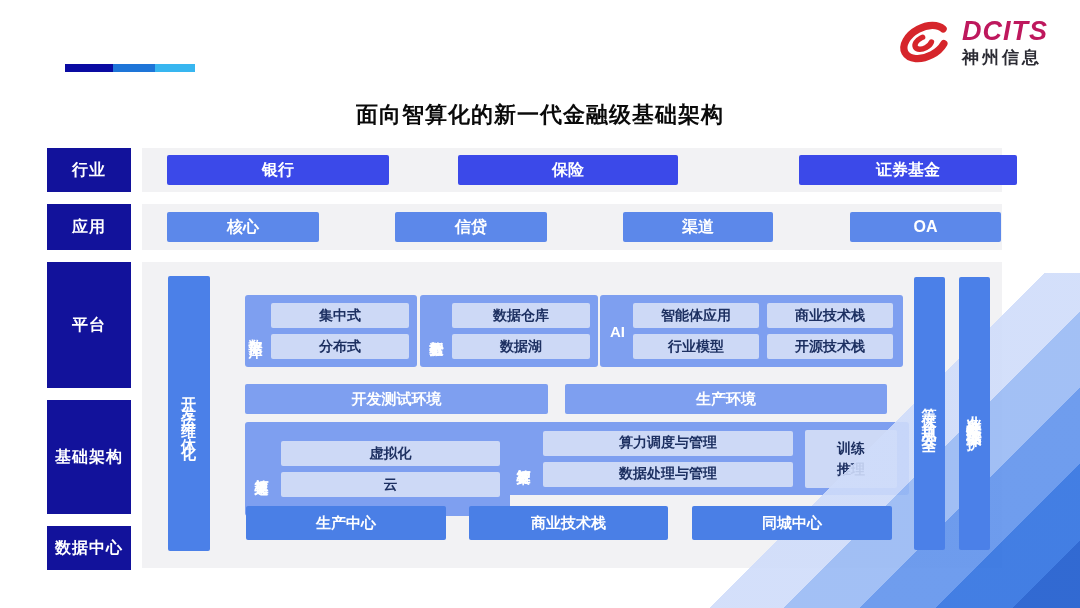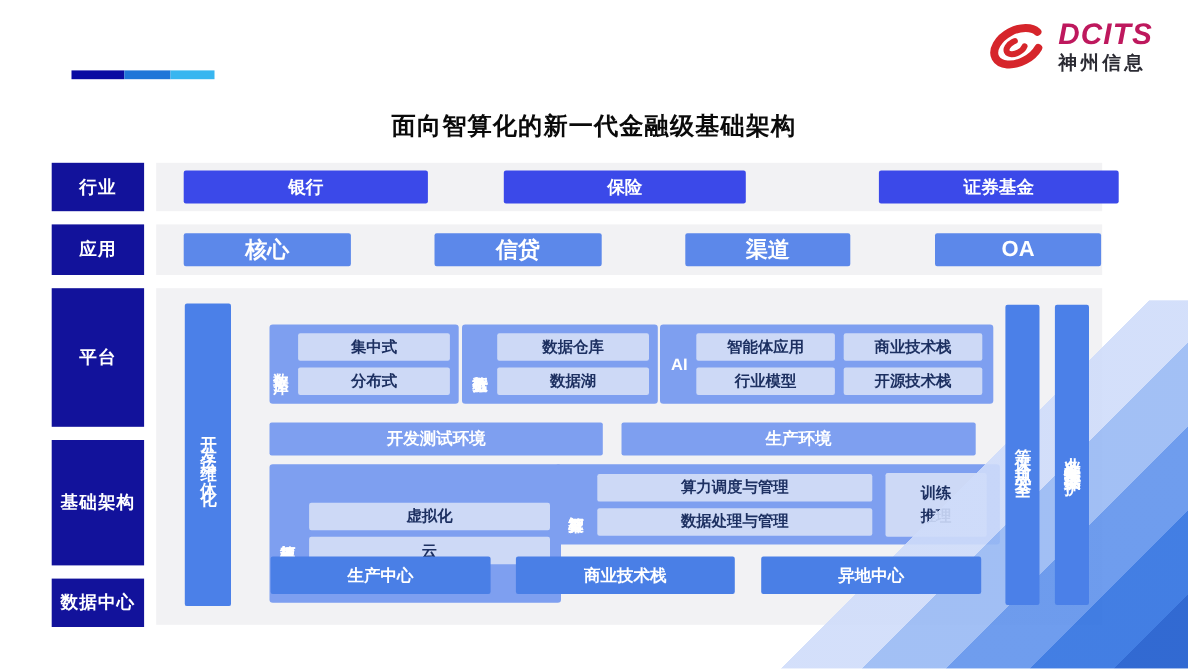--- a/index.html
+++ b/index.html
@@ -27,21 +27,21 @@
             display:flex;align-items:center;justify-content:center;letter-spacing:1px;}
 
   
   .strip{left:142px;width:860px;background:#f2f2f4;}
   .panel{left:142px;top:262px;width:860px;height:306px;background:#f2f2f4;z-index:1;}
 
   
   .box{position:absolute;display:flex;align-items:center;justify-content:center;
        color:#fff;font-weight:bold;border-radius:2px;}
   .industry-box{background:#3b49e9;font-size:16px;height:30px;top:7px;}
-  .app-box{background:#5c88ea;font-size:20px;height:30px;top:8px;}
+  .app-box{background:#5c88ea;font-size:16px;height:30px;top:8px;}
   .group{position:absolute;background:#7e9ff0;border-radius:3px;display:flex;align-items:center;z-index:2;}
   .vlabel{writing-mode:vertical-rl;text-orientation:upright;color:#fff;font-weight:bold;
           font-size:14px;line-height:1;text-align:center;letter-spacing:2px;}
   .innercol{display:flex;flex-direction:column;gap:6px;flex:1;}
   .innerbox{background:#cdd9f6;border-radius:2px;height:25px;display:flex;align-items:center;
             justify-content:center;color:#1d3061;font-weight:bold;font-size:14px;}
   .envbar{position:absolute;top:384px;height:30px;background:#7e9ff0;border-radius:2px;z-index:2;
           display:flex;align-items:center;justify-content:center;color:#fff;font-weight:bold;font-size:15px;}
   .vbar{position:absolute;background:#4b80e8;border-radius:2px;color:#fff;font-weight:bold;
         display:flex;align-items:center;justify-content:center;z-index:3;}
@@ -136,42 +136,42 @@
       <div class="innerbox">智能体应用</div>
       <div class="innerbox">商业技术栈</div>
       <div class="innerbox">行业模型</div>
       <div class="innerbox">开源技术栈</div>
     </div>
   </div>
 
   <div class="envbar" style="left:245px;width:303px;">开发测试环境</div>
   <div class="envbar" style="left:565px;width:322px;">生产环境</div>
 
-  <div class="group" style="left:245px;top:422px;width:245px;height:94px;padding:16px 10px;gap:12px;">
+  <div class="group" style="left:245px;top:422px;width:245px;height:94px;padding:0 10px;gap:12px;">
     <span class="vlabel" style="letter-spacing:0;">通算框架</span>
     <div class="innercol">
       <div class="innerbox">虚拟化</div>
       <div class="innerbox">云</div>
     </div>
   </div>
 
   <div class="group" style="left:505px;top:422px;width:380px;height:73px;padding:0 12px;gap:12px;">
     <span class="vlabel" style="letter-spacing:0;">智算框架</span>
     <div class="innercol">
       <div class="innerbox">算力调度与管理</div>
       <div class="innerbox">数据处理与管理</div>
     </div>
     <div class="sidebox">
       <span>训练推理</span>
     </div>
   </div>
 
   <div class="dcbox" style="left:246px;width:200px;">生产中心</div>
   <div class="dcbox" style="left:469px;width:199px;">商业技术栈</div>
-  <div class="dcbox" style="left:692px;width:200px;">异地中心</div>
+  <div class="dcbox" style="left:692px;width:200px;">同城中心</div>
 
   <div class="vbar" style="left:914px;top:277px;width:31px;height:273px;">
     <span class="vtxt" style="letter-spacing:6px;">等保合规安全</span>
   </div>
   <div class="vbar" style="left:959px;top:277px;width:31px;height:273px;">
     <span class="vtxt" style="letter-spacing:2px;">业务连续性及数据保护</span>
   </div>
 
   <div class="abs deco"></div>
 

